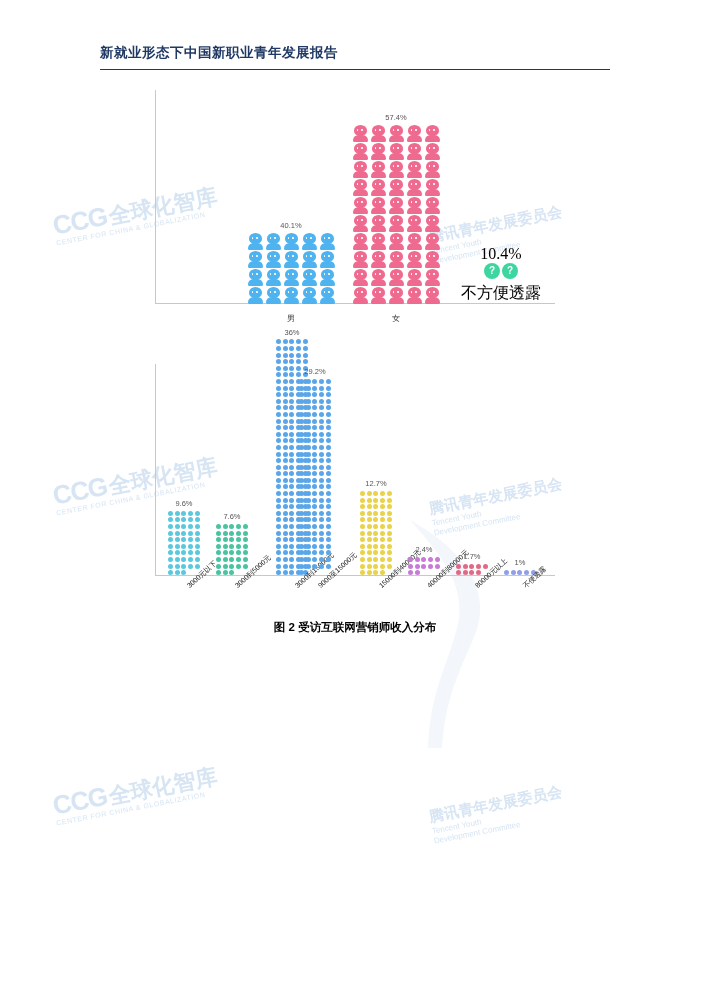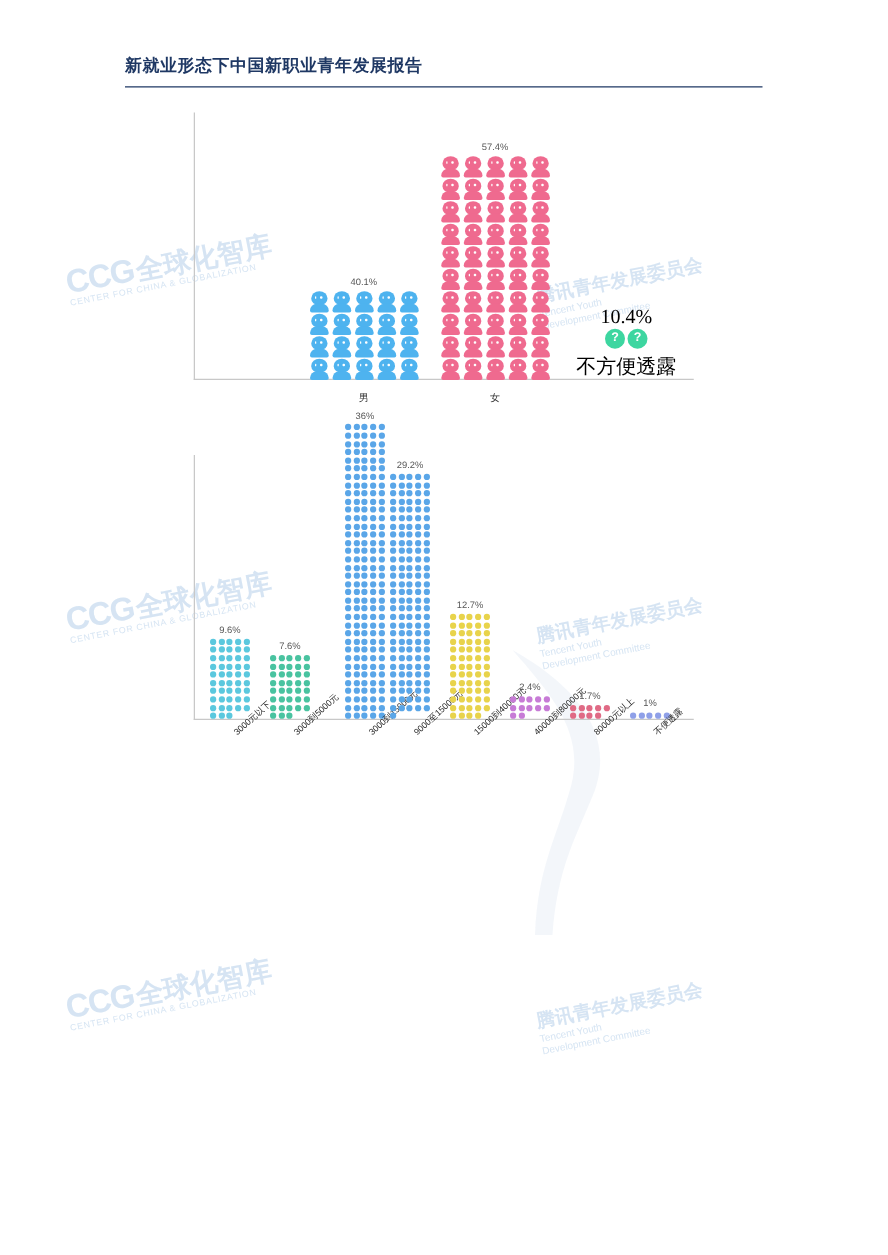--- a/index.html
+++ b/index.html
@@ -1046,21 +1046,21 @@
             <div class="dot" style="background: rgb(90, 166, 232);"></div>
             <div class="dot" style="background: rgb(90, 166, 232);"></div>
             <div class="dot" style="background: rgb(90, 166, 232);"></div>
             <div class="dot" style="background: rgb(90, 166, 232);"></div>
             <div class="dot" style="background: rgb(90, 166, 232);"></div>
             <div class="dot" style="background: rgb(90, 166, 232);"></div>
           </div>
         <div class="xlabel2">3000到15000元</div>
       </div>
 
-      <div class="dotcol" style="left:164px; width:38px;">
+      <div class="dotcol" style="left:151px; width:38px;">
         <div class="pct2">29.2%</div>
         <div class="dots" id="d3" style="width: 33px; margin-left: auto; margin-right: auto;">
             <div class="dot" style="background: rgb(90, 166, 232);"></div>
             <div class="dot" style="background: rgb(90, 166, 232);"></div>
             <div class="dot" style="background: rgb(90, 166, 232);"></div>
             <div class="dot" style="background: rgb(90, 166, 232);"></div>
             <div class="dot" style="background: rgb(90, 166, 232);"></div>
             <div class="dot" style="background: rgb(90, 166, 232);"></div>
             <div class="dot" style="background: rgb(90, 166, 232);"></div>
             <div class="dot" style="background: rgb(90, 166, 232);"></div>
@@ -1317,16 +1317,17 @@
         <div class="dots" id="d7" style="width: 33px; margin-left: auto; margin-right: auto;">
             <div class="dot" style="background: rgb(143, 160, 232);"></div>
             <div class="dot" style="background: rgb(143, 160, 232);"></div>
             <div class="dot" style="background: rgb(143, 160, 232);"></div>
             <div class="dot" style="background: rgb(143, 160, 232);"></div>
             <div class="dot" style="background: rgb(143, 160, 232);"></div>
           </div>
         <div class="xlabel2">不便透露</div>
       </div>
     </div>
+    <div class="fig-caption">图 2  受访互联网营销师收入分布</div>
   </div>
 
 
 </div>
 
 </body></html>

